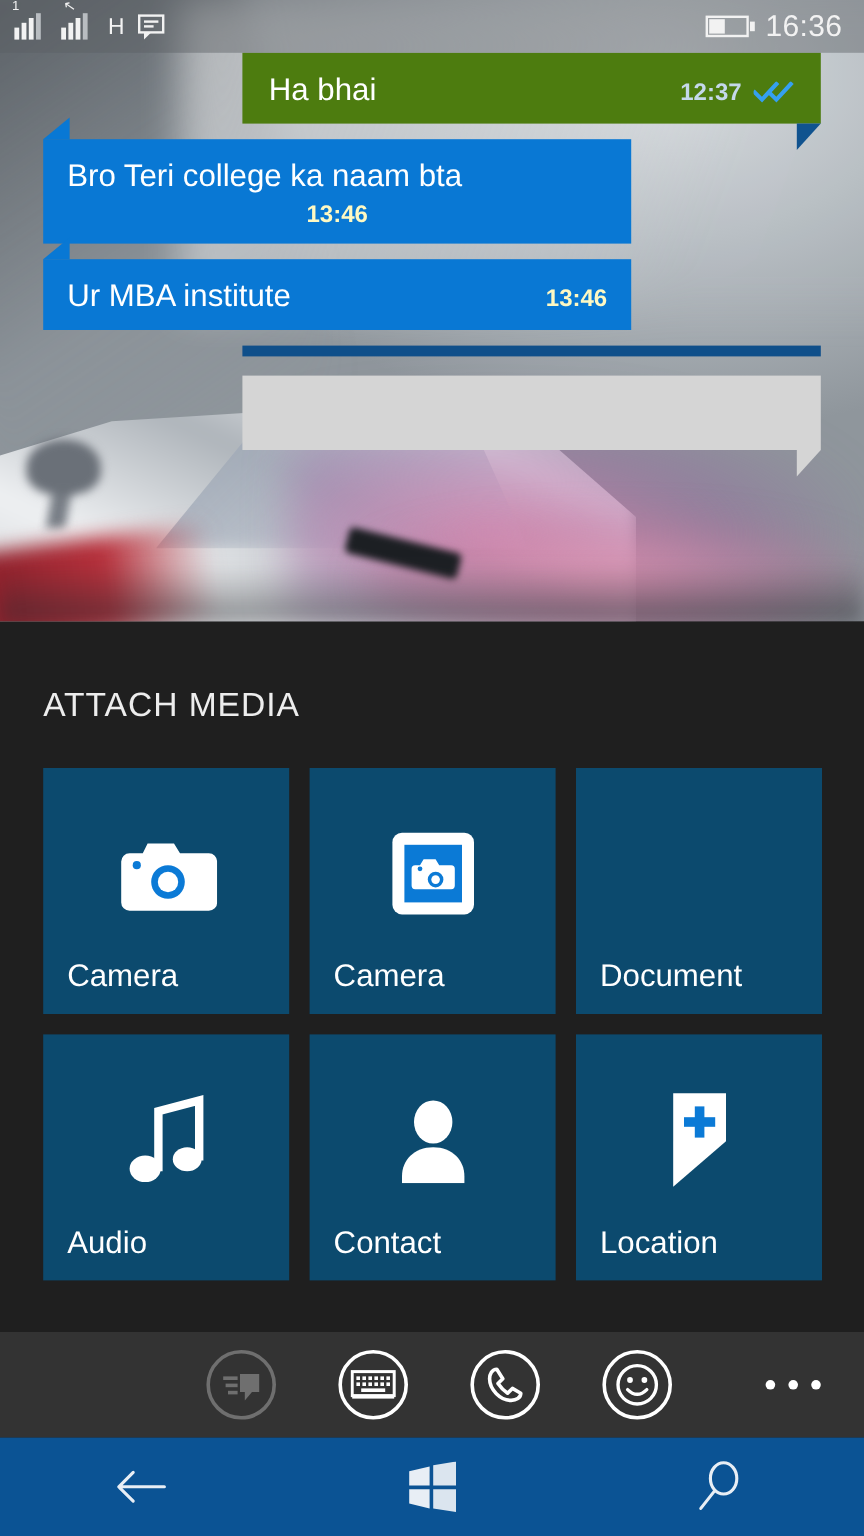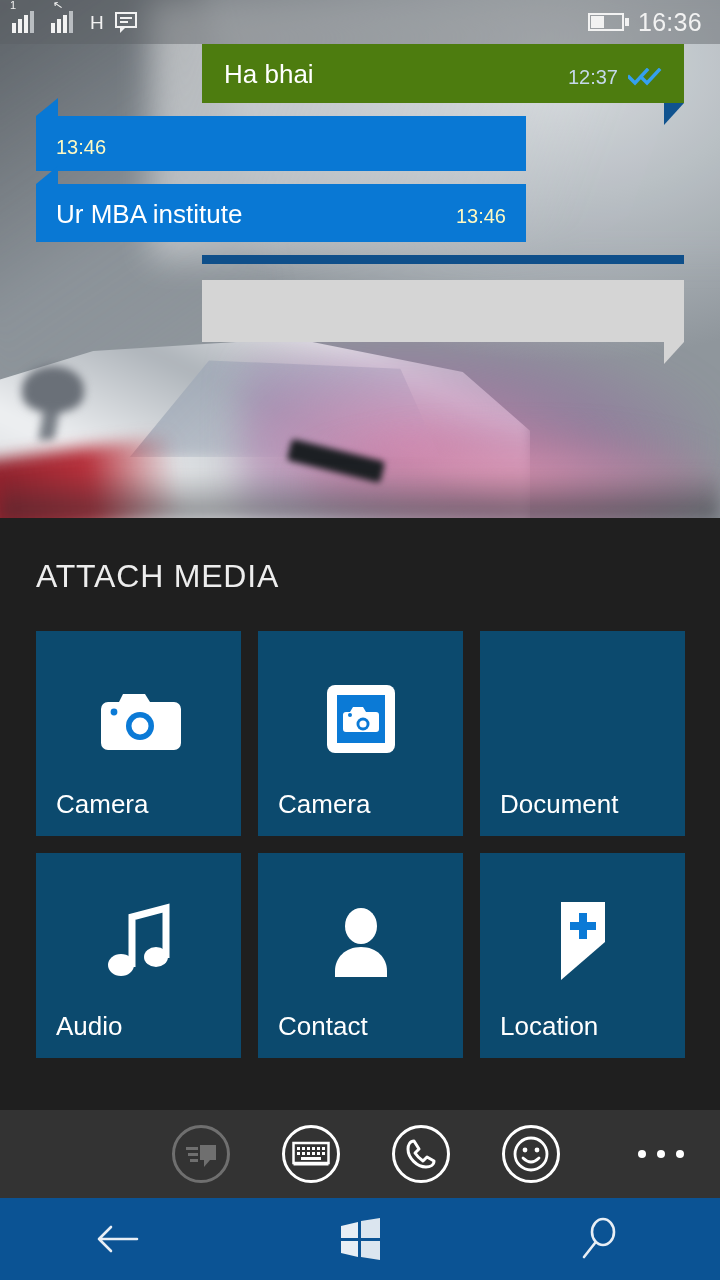--- a/index.html
+++ b/index.html
@@ -131,21 +131,21 @@
   .bubble.out::after {
     content:""; position:absolute; right:0; bottom:-22px;
     border-left:20px solid #10538f; border-bottom:22px solid transparent;
   }
   .bubble.in::before {
     content:""; position:absolute; left:0; top:-18px;
     border-right:22px solid #0978d4; border-top:18px solid transparent;
   }
 
   .btext { color:#ffffff; font-size:26px; line-height:1.25; word-break:break-word; }
-  .bmeta { display:flex; align-items:center; justify-content:space-between; gap:10px; margin-top:6px; }
+  .bmeta { display:flex; align-items:center; justify-content:center; gap:10px; margin-top:6px;font-weight:bold; }
   .btime { color:#c5d8ea; font-size:20px; }
   .bubble.in .btime { color:#fef9c3; }
   .ticks { position:relative; width:34px; height:18px; }
   .ticks svg { position:absolute; left:0; top:0; }
 
   
   .bubble.inline-meta { display:flex; align-items:flex-end; }
   .bubble.inline-meta .btext { flex:1; }
   .bubble.inline-meta .bmeta { margin-top:0; margin-bottom:2px; }
 
@@ -160,22 +160,22 @@
     content:""; position:absolute; right:0; bottom:-22px;
     border-left:20px solid #d5d5d5; border-bottom:22px solid transparent;
   }
 
   
   .panel {
     position:absolute; left:0; top:518px; width:720px; height:600px;
     background:#1f1f1f;
   }
   .panel-title {
-    color:#ededed; font-size:32px; letter-spacing:.8px;
-    padding:40px 0 0 36px;
+    color:#ededed; font-size:28px; letter-spacing:.8px;
+    padding:54px 0 0 36px;
   }
   .tiles {
     display:grid; grid-template-columns:repeat(3, 205px);
     gap:17px; padding:36px 0 0 36px;
   }
   .tile {
     position:relative; width:205px; height:205px; background:#0c4a6e;
     display:flex; align-items:flex-end;
   }
   .tile-label {
@@ -241,20 +241,21 @@
                 <path d="M1 9 L7 15 L19 2" fill="none" stroke="#35a0f0" stroke-width="3.4" stroke-linecap="square"></path>
                 <path d="M13 9 L19 15 L31 2" fill="none" stroke="#35a0f0" stroke-width="3.4" stroke-linecap="square"></path>
               </svg>
             </span>
           </div>
         </div>
       </div>
 
       <div class="row in">
         <div class="bubble in">
+          <div class="btext">Bro Teri college ka naam bta</div>
           <div class="bmeta">
             <span class="btime">13:46</span>
           </div>
         </div>
       </div>
 
       <div class="row in">
         <div class="bubble in inline-meta">
           <div class="btext">Ur MBA institute</div>
           <div class="bmeta">

